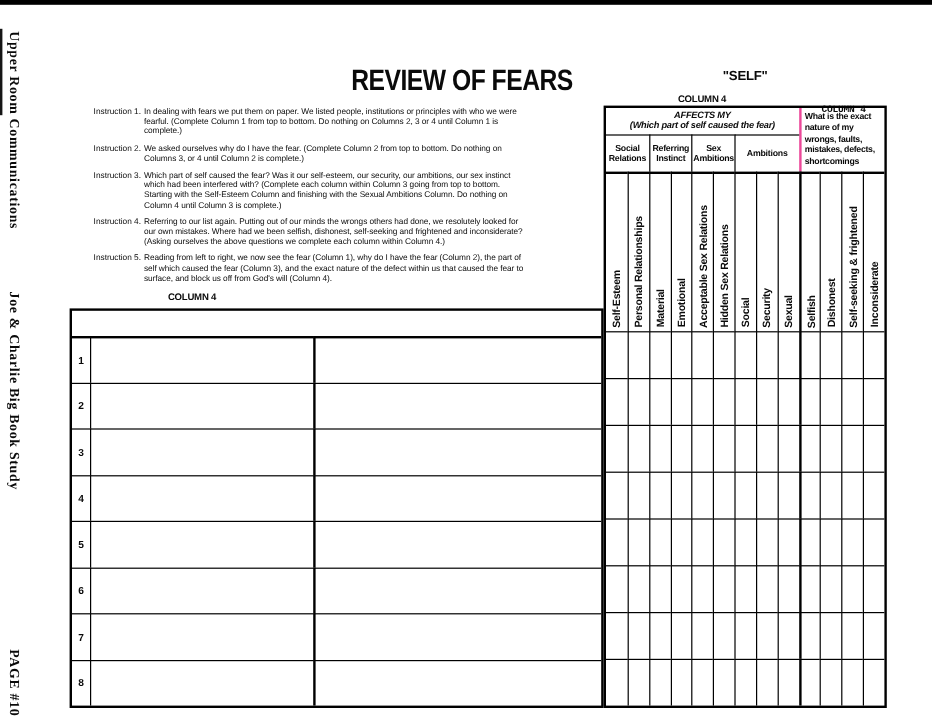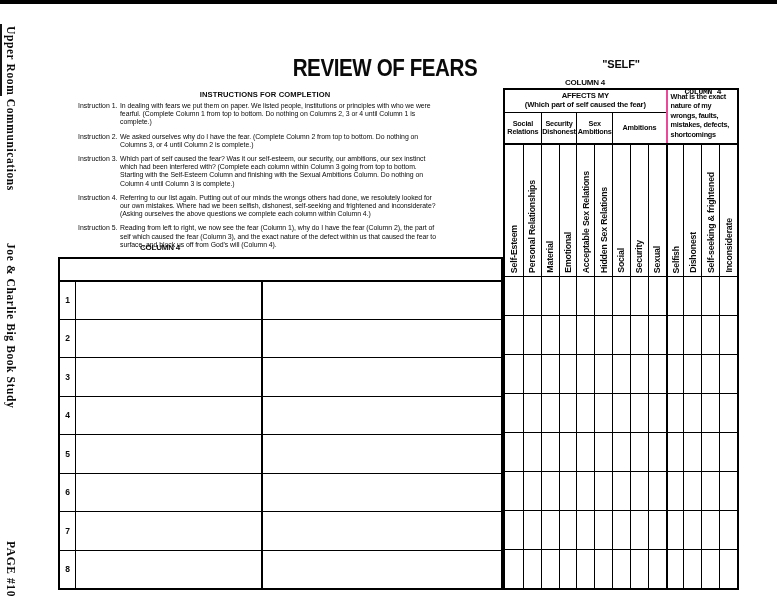--- a/index.html
+++ b/index.html
@@ -49,21 +49,21 @@
   .f1{grid-column:2;border-top:1.5px solid #000;border-left:1.5px solid #000;}
   .f2{grid-column:3;border-top:1.5px solid #000;border-left:2px solid #000;}
   .r0{border-top-width:2px;}
 
   
   .rt{
     left:503px;top:88px;width:236px;height:502px;border:2px solid #000;
     box-sizing:border-box;display:grid;grid-template-columns:repeat(13,1fr);
     grid-template-rows:22px 31px 133px repeat(8,1fr);
   }
-  .c3-head{grid-column:1/10;grid-row:1;text-align:center;font-weight:bold;font-size:7.7px;line-height:8.8px;padding-top:2px;white-space:pre-line;letter-spacing:-0.2px;}
+  .c3-head{grid-column:1/10;grid-row:1;text-align:center;font-weight:bold;font-size:7.7px;line-height:8.8px;padding-top:2px;white-space:pre-line;letter-spacing:-0.2px;font-style:italic;}
   .c4-head{grid-column:10/14;grid-row:1/3;border-left:2px solid #ec4899;font-weight:bold;font-size:7.3px;line-height:9.4px;padding:2px 0 0 3px;white-space:pre-line;letter-spacing:-0.25px;box-sizing:border-box;}
   .grp{grid-row:2;border-top:1.5px solid #000;border-left:1.5px solid #000;display:flex;align-items:center;justify-content:center;text-align:center;font-weight:bold;font-size:7.3px;line-height:7.9px;letter-spacing:-0.2px;padding:0 2px;box-sizing:border-box;}
   .g0{grid-column:1/3;border-left:none;}
   .g1{grid-column:3/5;}
   .g2{grid-column:5/7;}
   .g3{grid-column:7/10;}
   .rot{grid-row:3;border-top:2px solid #000;border-left:1.5px solid #000;display:flex;justify-content:center;align-items:flex-end;padding-bottom:3px;box-sizing:border-box;overflow:hidden;}
   .vtext{writing-mode:vertical-rl;transform:rotate(180deg);white-space:nowrap;font-weight:bold;font-size:8.8px;letter-spacing:-0.2px;}
   .dc{border-top:1.5px solid #000;border-left:1.5px solid #000;box-sizing:border-box;}
   .c0{border-left:none !important;}
@@ -82,21 +82,20 @@
   <div class="abs vside" style="top:541px;">PAGE #10</div>
 
   <div class="abs title">REVIEW OF FEARS</div>
   <div class="abs selflbl">"SELF"</div>
 
   <div class="abs collbl" style="left:503px;top:78px;width:164px;">COLUMN 4</div>
   <div class="abs collbl" style="left:667px;top:87px;width:72px;font-family:Liberation Mono, monospace;">COLUMN 4</div>
   <div class="abs collbl" style="left:58px;top:243px;width:204px;">COLUMN 4</div>
 
   <div class="abs instructions">
-    <div class="ins-heading">INSTRUCTIONS FOR COMPLETION</div>
     <div class="ins">
       <div class="ins-label">Instruction 1.</div>
       <div class="ins-text">In dealing with fears we put them on paper. We listed people, institutions or principles with who we were
 fearful. (Complete Column 1 from top to bottom. Do nothing on Columns 2, 3 or 4 until Column 1 is
 complete.)</div>
     </div>
     <div class="ins">
       <div class="ins-label">Instruction 2.</div>
       <div class="ins-text">We asked ourselves why do I have the fear. (Complete Column 2 from top to bottom. Do nothing on
 Columns 3, or 4 until Column 2 is complete.)</div>
@@ -153,21 +152,21 @@
   <div class="abs rt" id="right-table">
     <div class="c3-head">AFFECTS MY
 (Which part of self caused the fear)</div>
     <div class="c4-head">What is the exact
 nature of my
 wrongs, faults,
 mistakes, defects,
 shortcomings</div>
 
     <div class="grp g0">Social Relations</div>
-    <div class="grp g1">Security Dishonest</div>
+    <div class="grp g1">Referring Instinct</div>
     <div class="grp g2">Sex Ambitions</div>
     <div class="grp g3">Ambitions</div>
 
     <div class="rot c0">
         <span class="vtext">Self-Esteem</span>
       </div>
     <div class="rot">
         <span class="vtext">Personal Relationships</span>
       </div>
     <div class="rot">

